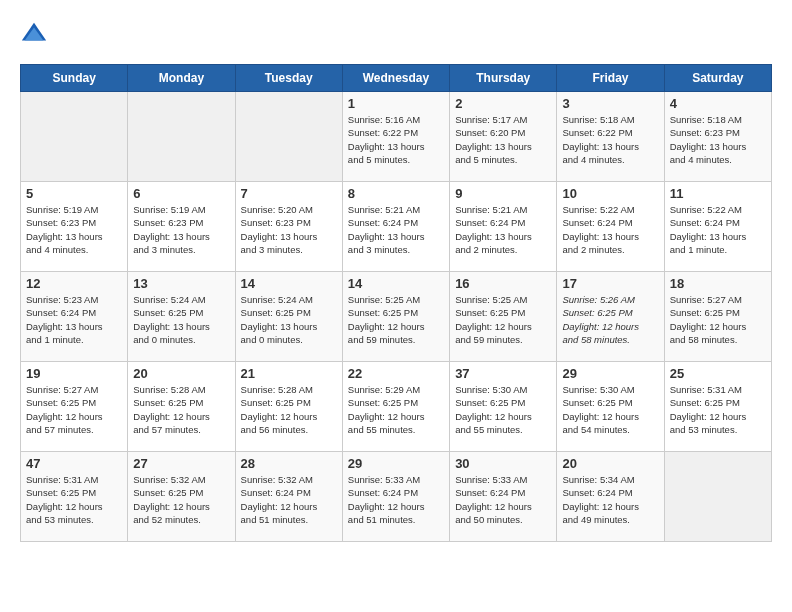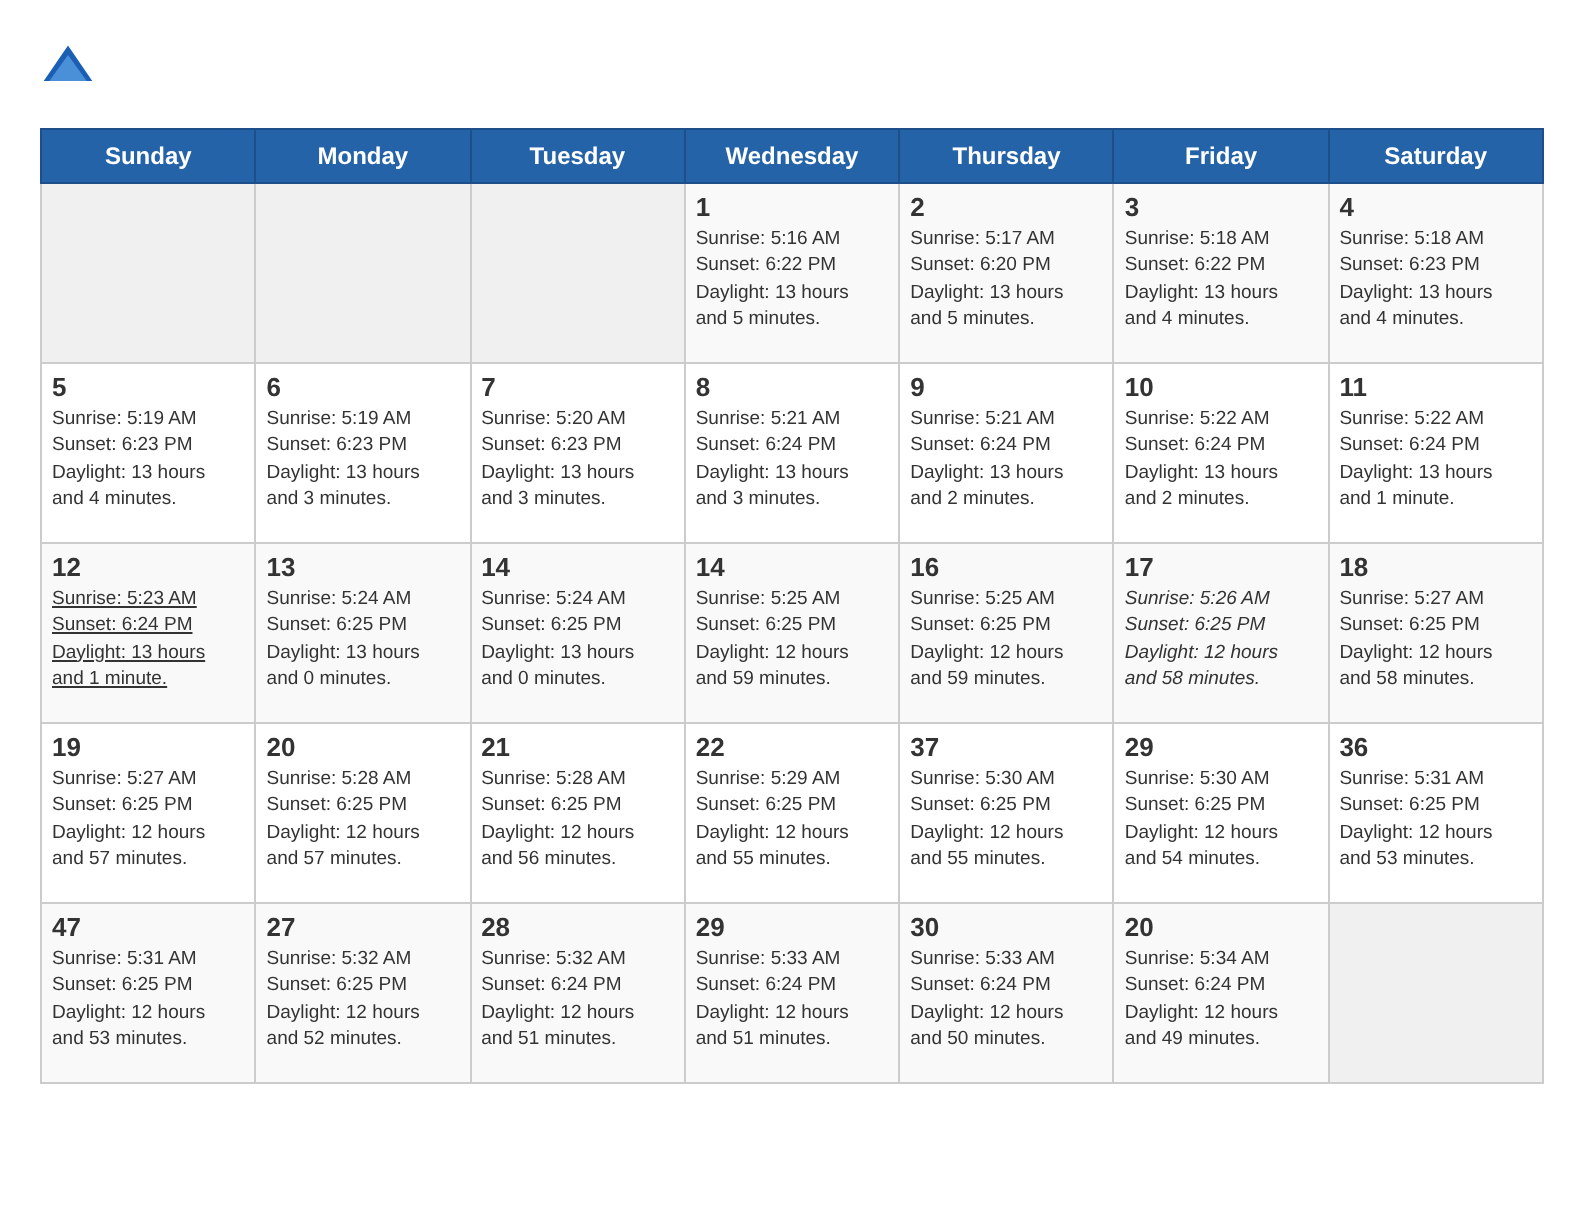--- a/index.html
+++ b/index.html
@@ -201,21 +201,21 @@
           <span class="day-num">11</span>
           <div class="day-info" style="white-space: pre-line;">Sunrise: 5:22 AM
 Sunset: 6:24 PM
 Daylight: 13 hours
 and 1 minute.</div>
         </td>
       </tr>
       <tr>
         <td>
           <span class="day-num">12</span>
-          <div class="day-info" style="white-space: pre-line; text-decoration: underline;">Sunrise: 5:23 AM
+          <div class="day-info" style="white-space: pre-line;">Sunrise: 5:23 AM
 Sunset: 6:24 PM
 Daylight: 13 hours
 and 1 minute.</div>
         </td>
         <td>
           <span class="day-num">13</span>
           <div class="day-info" style="white-space: pre-line;">Sunrise: 5:24 AM
 Sunset: 6:25 PM
 Daylight: 13 hours
 and 0 minutes.</div>
@@ -293,21 +293,21 @@
 and 55 minutes.</div>
         </td>
         <td>
           <span class="day-num">29</span>
           <div class="day-info" style="white-space: pre-line;">Sunrise: 5:30 AM
 Sunset: 6:25 PM
 Daylight: 12 hours
 and 54 minutes.</div>
         </td>
         <td>
-          <span class="day-num">36</span>
+          <span class="day-num">25</span>
           <div class="day-info" style="white-space: pre-line;">Sunrise: 5:31 AM
 Sunset: 6:25 PM
 Daylight: 12 hours
 and 53 minutes.</div>
         </td>
       </tr>
       <tr>
         <td>
           <span class="day-num">47</span>
           <div class="day-info" style="white-space: pre-line;">Sunrise: 5:31 AM

